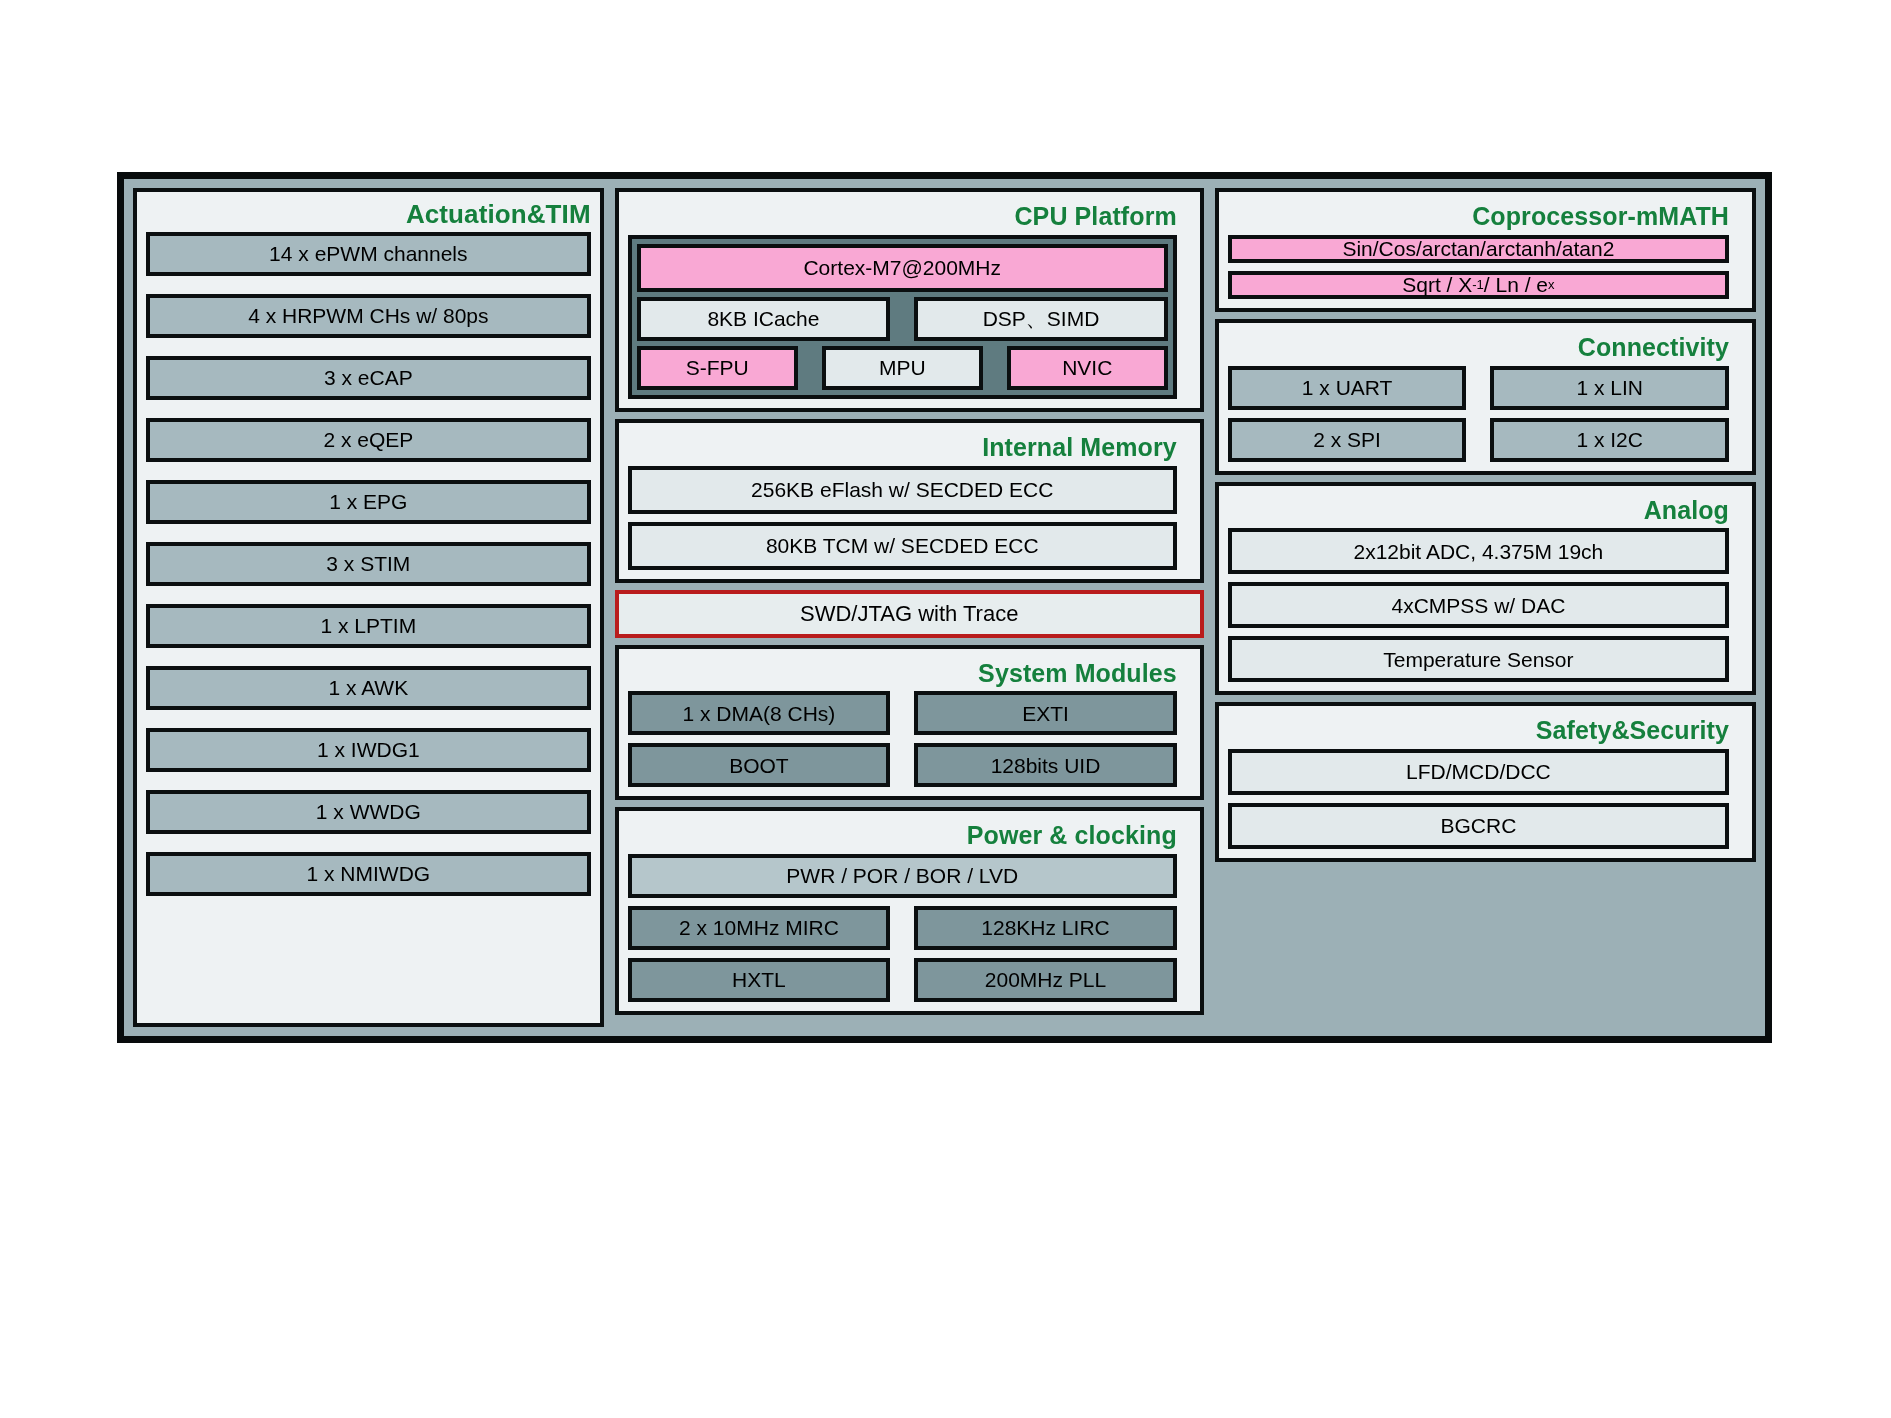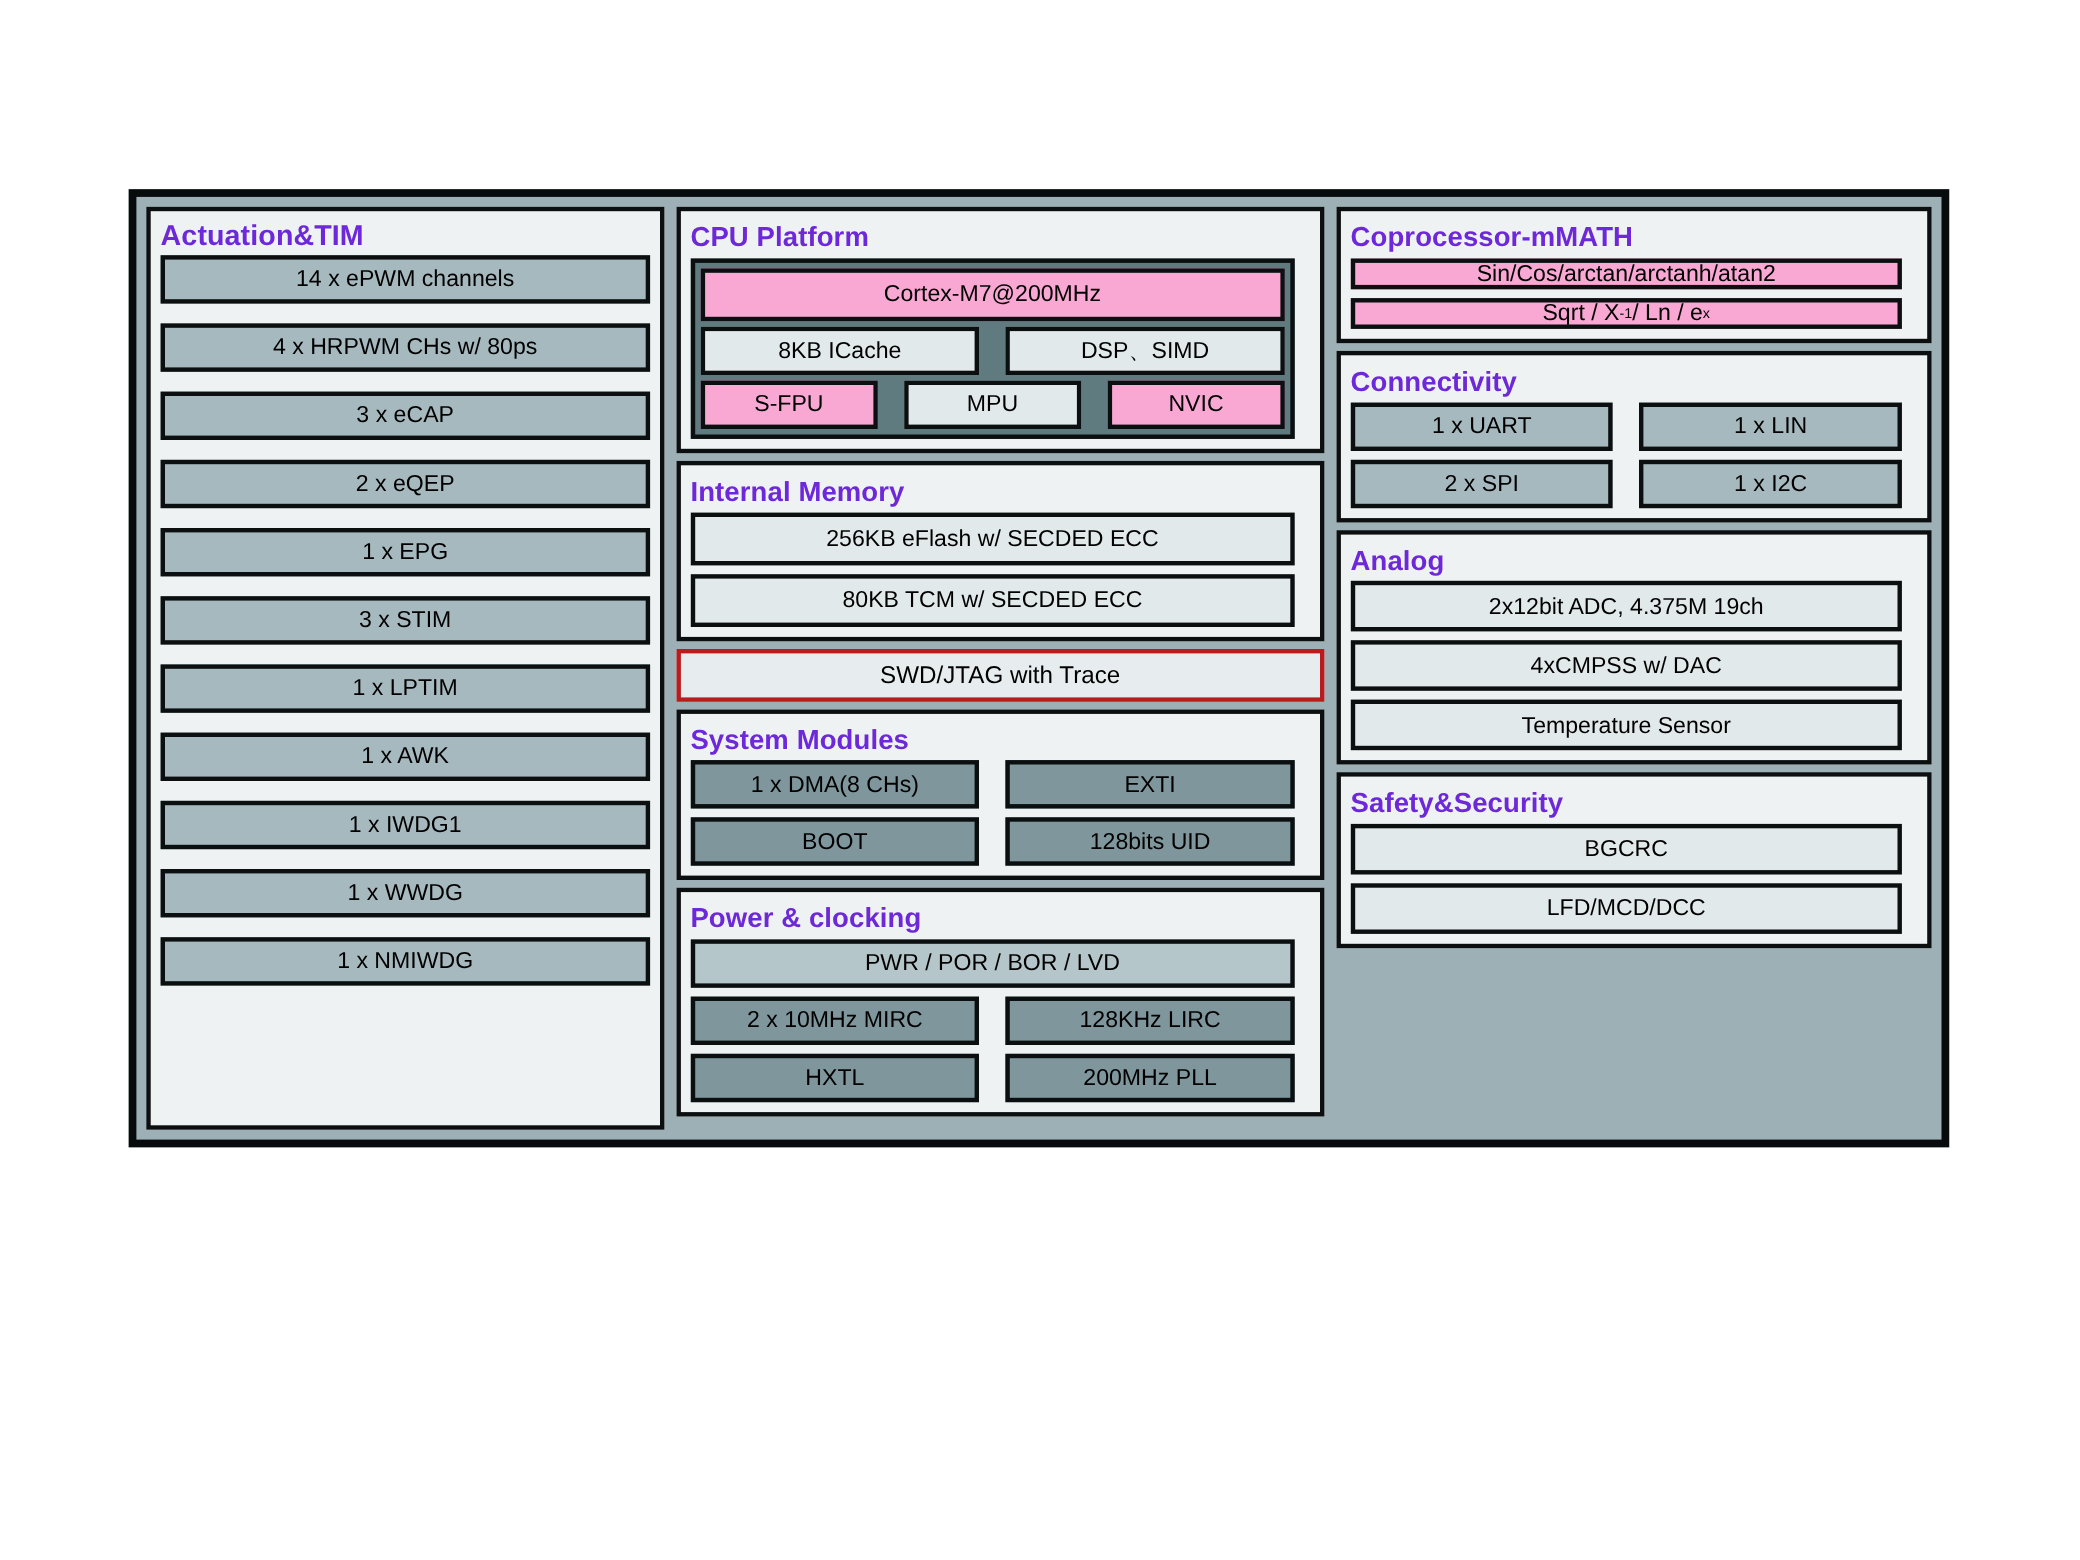--- a/index.html
+++ b/index.html
@@ -35,24 +35,24 @@
 
   
   .group{
     background:#eef2f3;
     border:4px solid #0b0f10;
     box-sizing:border-box;
     display:flex;flex-direction:column;
     padding:7px 23px 9px 9px;
   }
   .group-title{
-    text-align:left;
+    text-align:right;
     font-weight:bold;
     font-size:25px;
-    color:#6d28d9;
+    color:#15803d;
     letter-spacing:.1px;
     padding:3px 0 4px 0;
     line-height:1.15;
   }
 
   
   .blk{
     border:4px solid #0b0f10;
     box-sizing:border-box;
     display:flex;align-items:center;justify-content:center;
@@ -221,21 +221,21 @@
         <div class="stack">
           <div class="blk t-light">2x12bit ADC, 4.375M 19ch</div>
           <div class="blk t-light">4xCMPSS w/ DAC</div>
           <div class="blk t-light">Temperature Sensor</div>
         </div>
       </div>
 
       <div class="group grp-safety">
         <div class="group-title">Safety&amp;Security</div>
         <div class="stack">
+          <div class="blk t-light">LFD/MCD/DCC</div>
           <div class="blk t-light">BGCRC</div>
-          <div class="blk t-light">LFD/MCD/DCC</div>
         </div>
       </div>
 
     </div>
 
   </div>
 </div>
 
 </body></html>

